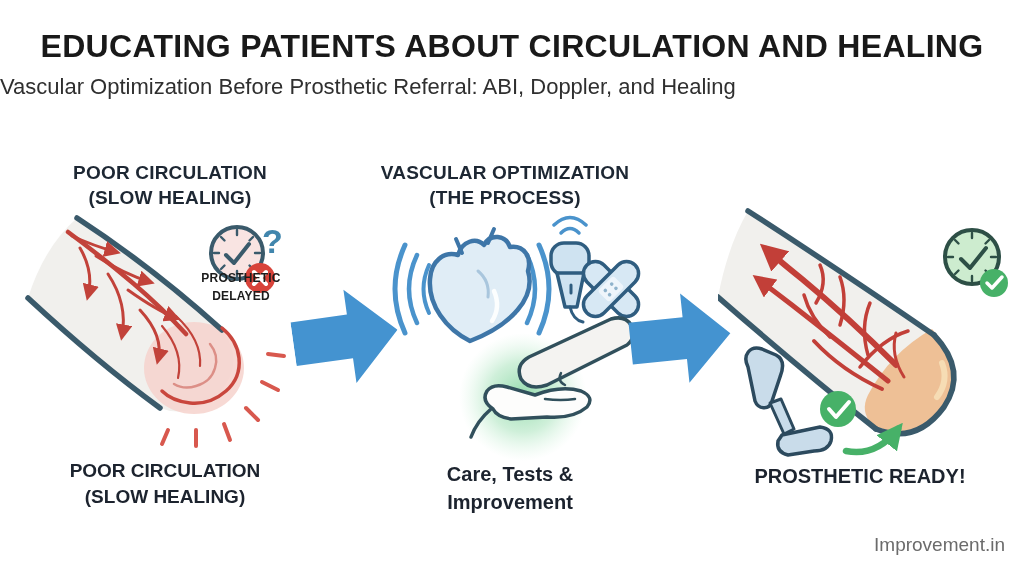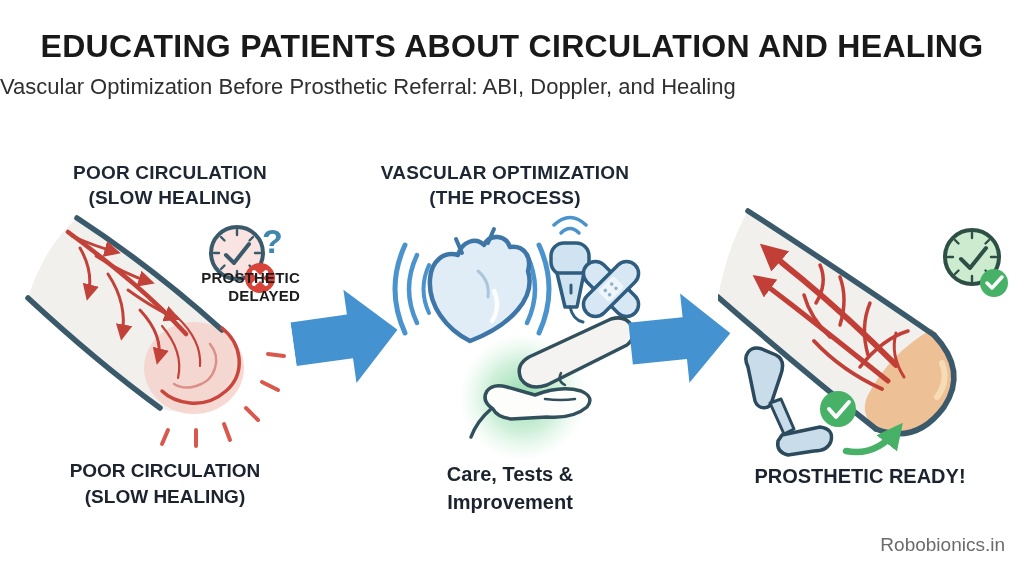--- a/index.html
+++ b/index.html
@@ -20,21 +20,21 @@
   }
   .panel-heading {
     position:absolute; text-align:center; font-size:19px; line-height:25px;
     font-weight:800; color:#1d2733; white-space:pre-line; letter-spacing:.2px;
   }
   .heading-poor   { left:40px;  top:160px; width:260px; }
   .heading-process{ left:370px; top:160px; width:270px;text-align:center; }
   .heading-good   { left:718px; top:160px; width:280px; }
   .badge-delayed {
     position:absolute; left:182px; top:269px; width:118px;
-    text-align:right; font-size:15px; line-height:18px; font-weight:800;
+    text-align:center; font-size:12px; line-height:18px; font-weight:800;
     color:#1c1c1c; white-space:pre-line; letter-spacing:.2px;
   }
   .question-mark {
     position:absolute; left:262px; top:222px; font-size:34px;
     font-weight:700; color:#4186ad;
   }
   .caption {
     position:absolute; text-align:center; white-space:pre-line; color:#1c232e;
   }
   .caption-poor { left:40px;  top:458px; width:250px; font-size:19px; line-height:26px; font-weight:800; }
@@ -249,15 +249,15 @@
     </g>
     <path d="M128,246 Q158,252 180,224" stroke="#47b168" stroke-width="6.5" fill="none" stroke-linecap="round" marker-end="url(#gar)"></path>
   </svg>
 
   <div class="caption caption-poor">POOR CIRCULATION
 (SLOW HEALING)</div>
   <div class="caption caption-ready">PROSTHETIC READY!</div>
   <div class="caption caption-care">Care, Tests &amp;
 Improvement</div>
 
-  <div class="watermark">Robobionics.in</div>
+  <div class="watermark">Improvement.in</div>
 
 </div>
 
 </body></html>

